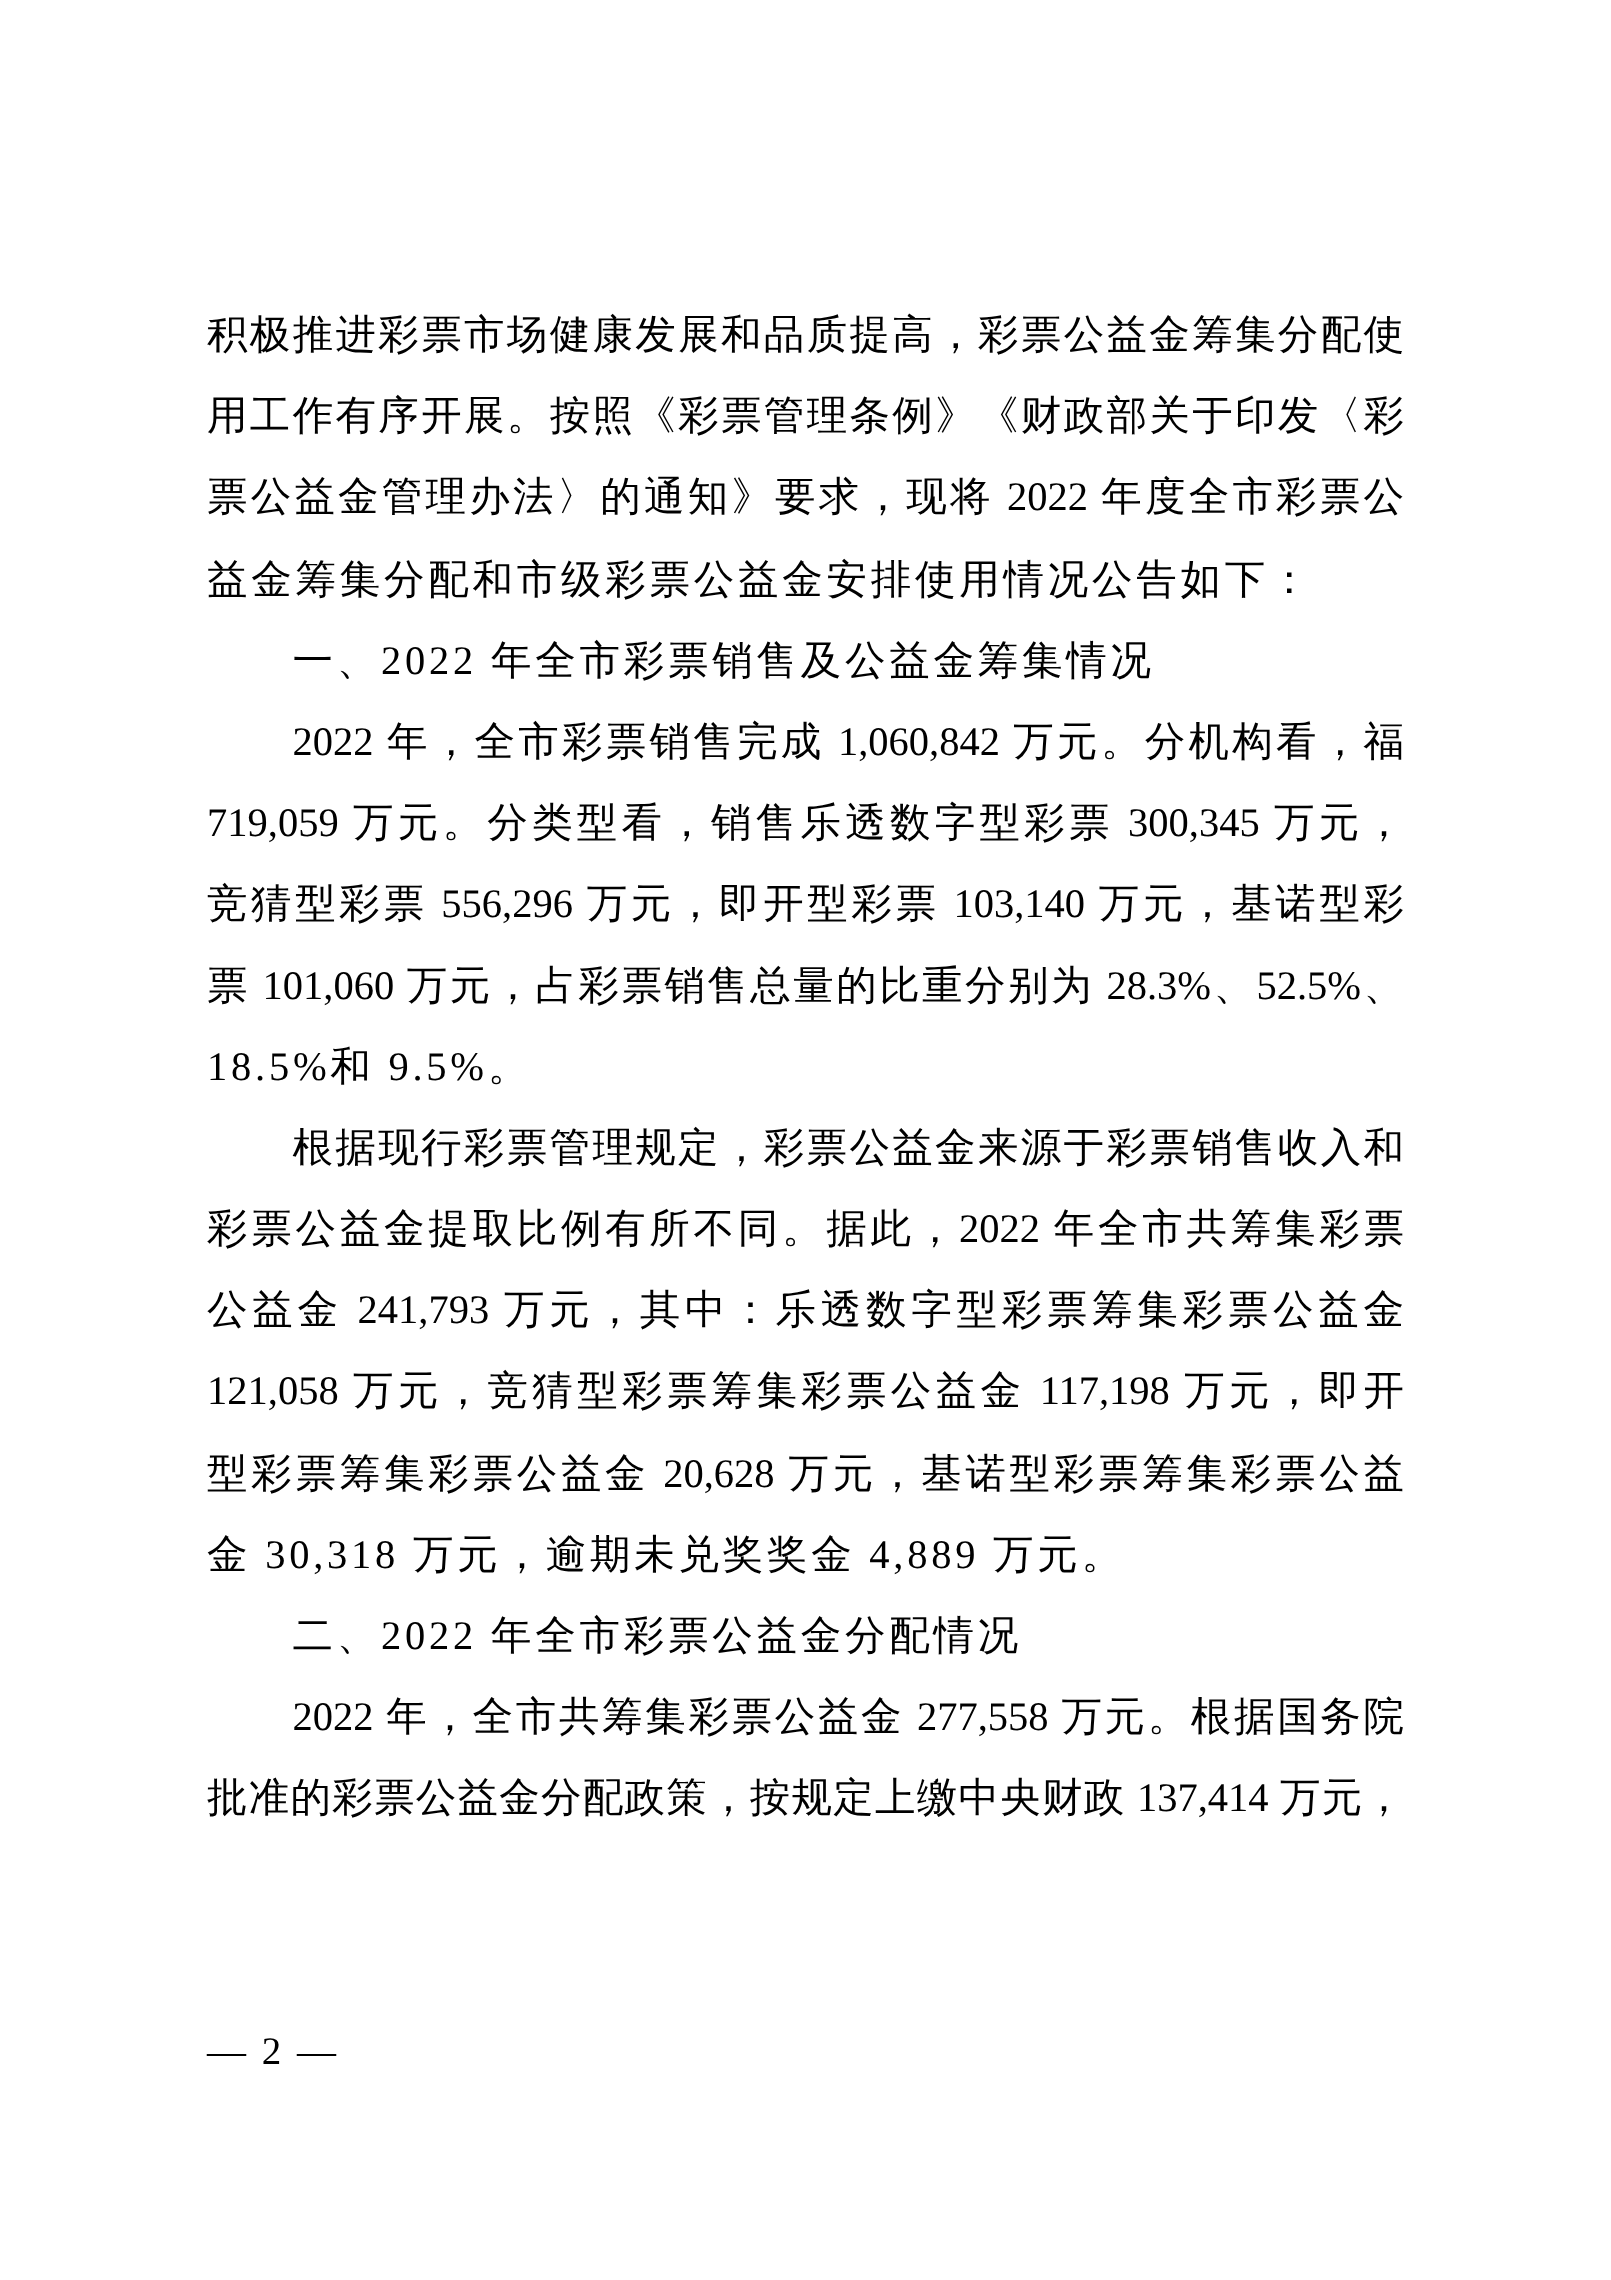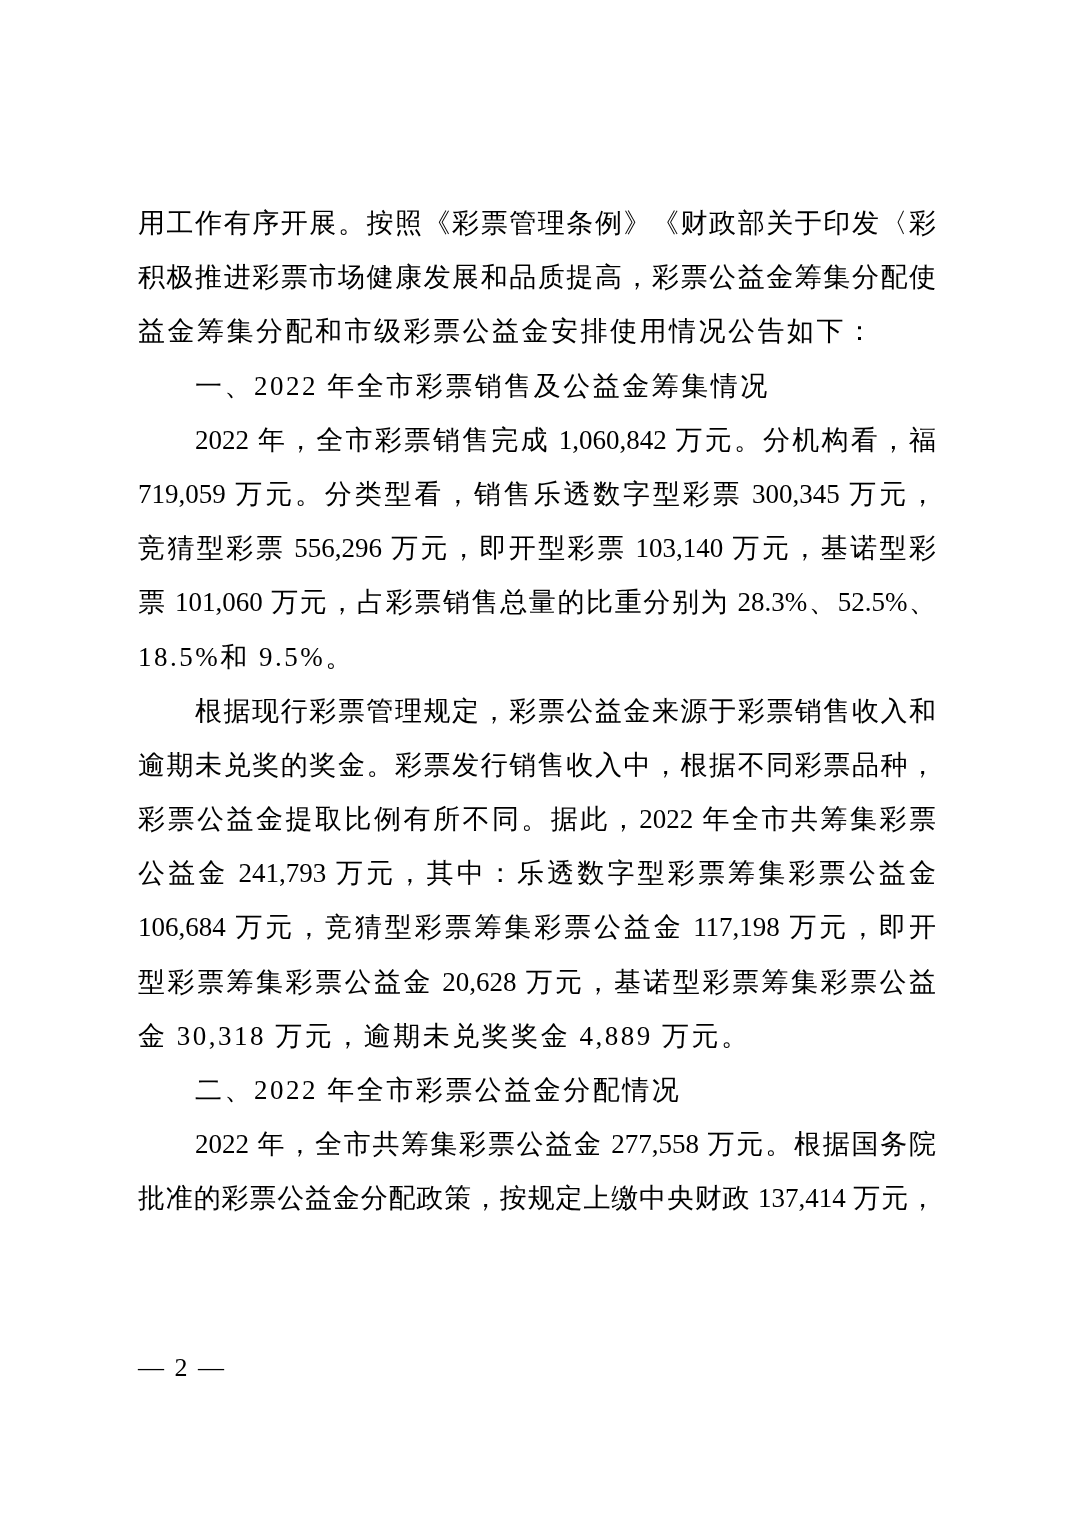--- a/index.html
+++ b/index.html
@@ -46,43 +46,43 @@
     font-size: 26px;
     letter-spacing: 2px;
   }
 </style>
 </head>
 <body>
 
 <div class="doc-content">
 
   <div class="para">
+    <div class="line">积极推进彩票市场健康发展和品质提高，彩票公益金筹集分配使</div>
     <div class="line">用工作有序开展。按照《彩票管理条例》《财政部关于印发〈彩</div>
-    <div class="line">积极推进彩票市场健康发展和品质提高，彩票公益金筹集分配使</div>
+    <div class="line">票公益金管理办法〉的通知》要求，现将 2022 年度全市彩票公</div>
     <div class="line end">益金筹集分配和市级彩票公益金安排使用情况公告如下：</div>
   </div>
 
   <div class="para">
     <div class="line end indent">一、2022 年全市彩票销售及公益金筹集情况</div>
   </div>
 
   <div class="para">
     <div class="line indent">2022 年，全市彩票销售完成 1,060,842 万元。分机构看，福</div>
     <div class="line">719,059 万元。分类型看，销售乐透数字型彩票 300,345 万元，</div>
     <div class="line">竞猜型彩票 556,296 万元，即开型彩票 103,140 万元，基诺型彩</div>
     <div class="line">票 101,060 万元，占彩票销售总量的比重分别为 28.3%、52.5%、</div>
     <div class="line end">18.5%和 9.5%。</div>
   </div>
 
   <div class="para">
     <div class="line indent">根据现行彩票管理规定，彩票公益金来源于彩票销售收入和</div>
-    <div class="line">逾期未兑奖的奖金。彩票发行销售收入中，根据不同彩票品种，</div>
     <div class="line">彩票公益金提取比例有所不同。据此，2022 年全市共筹集彩票</div>
     <div class="line">公益金 241,793 万元，其中：乐透数字型彩票筹集彩票公益金</div>
-    <div class="line">106,684 万元，竞猜型彩票筹集彩票公益金 117,198 万元，即开</div>
+    <div class="line">121,058 万元，竞猜型彩票筹集彩票公益金 117,198 万元，即开</div>
     <div class="line">型彩票筹集彩票公益金 20,628 万元，基诺型彩票筹集彩票公益</div>
     <div class="line end">金 30,318 万元，逾期未兑奖奖金 4,889 万元。</div>
   </div>
 
   <div class="para">
     <div class="line end indent">二、2022 年全市彩票公益金分配情况</div>
   </div>
 
   <div class="para">
     <div class="line indent">2022 年，全市共筹集彩票公益金 277,558 万元。根据国务院</div>

